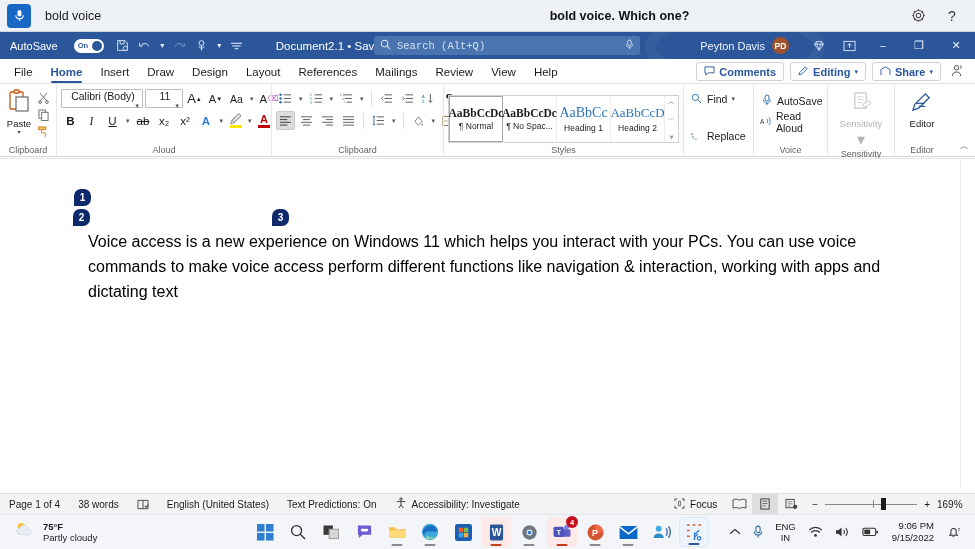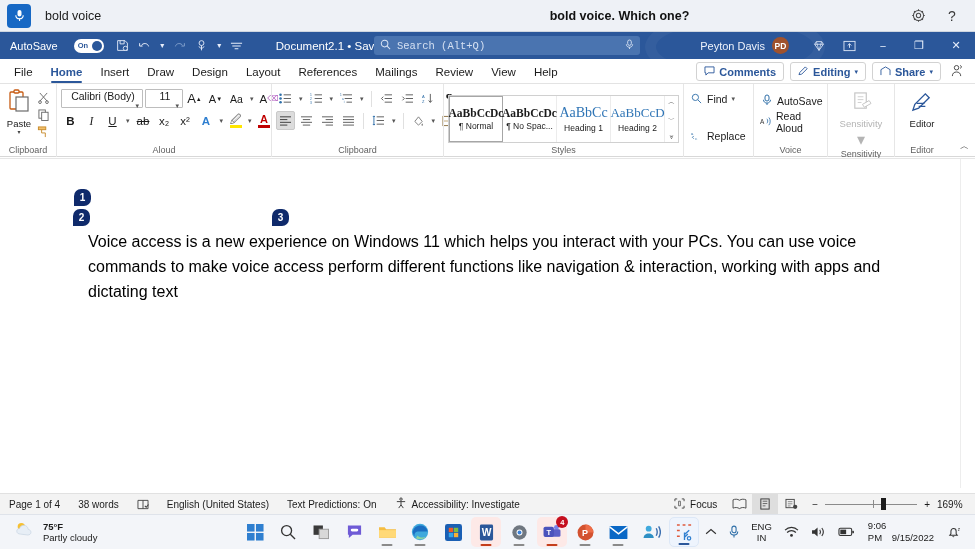--- a/index.html
+++ b/index.html
@@ -237,21 +237,21 @@
   .tb-ico .run.red { background: #c43e1c; }
   .tb-ico .run.blue { background: #2b579a; }
   .badge {
     position: absolute; top: -1px; right: -1px; min-width: 12px; height: 12px; border-radius: 6px;
     background: #c50f1f; color: #fff; font-size: 7.5px; display: flex; align-items: center;
     justify-content: center; font-weight: 700; padding: 0 2px;
   }
   .tb-right { margin-left: auto; display: flex; align-items: center; gap: 0; padding-right: 8px; }
   .tr-item { padding: 0 6px; font-size: 12px; color: #333; display: flex; align-items: center; height: 30px;}
   .tr-lang { display: flex; flex-direction: column; align-items: center; line-height: 11px; font-size: 9.5px; color: #1b1b1b; padding: 0 6px;}
-  .tr-clock { display: flex; flex-direction: row; align-items: flex-end; line-height: 12px; font-size: 9.5px; color: #1b1b1b; padding: 0 7px;}
+  .tr-clock { display: flex; flex-direction: column; align-items: flex-end; line-height: 12px; font-size: 9.5px; color: #1b1b1b; padding: 0 7px;}
 </style>
 </head>
 <body>
 
 <div class="va-bar">
   <div class="va-left">
     <div class="va-mic">
       <svg width="11" height="13" viewBox="0 0 11 13" fill="none" aria-hidden="true">
         <rect x="3.5" y="1" width="4" height="6.5" rx="2" fill="#fff"></rect>
         <path d="M1.8 6.2c0 2 1.6 3.6 3.7 3.6s3.7-1.6 3.7-3.6" stroke="#fff" stroke-width="1.1" fill="none"></path>

